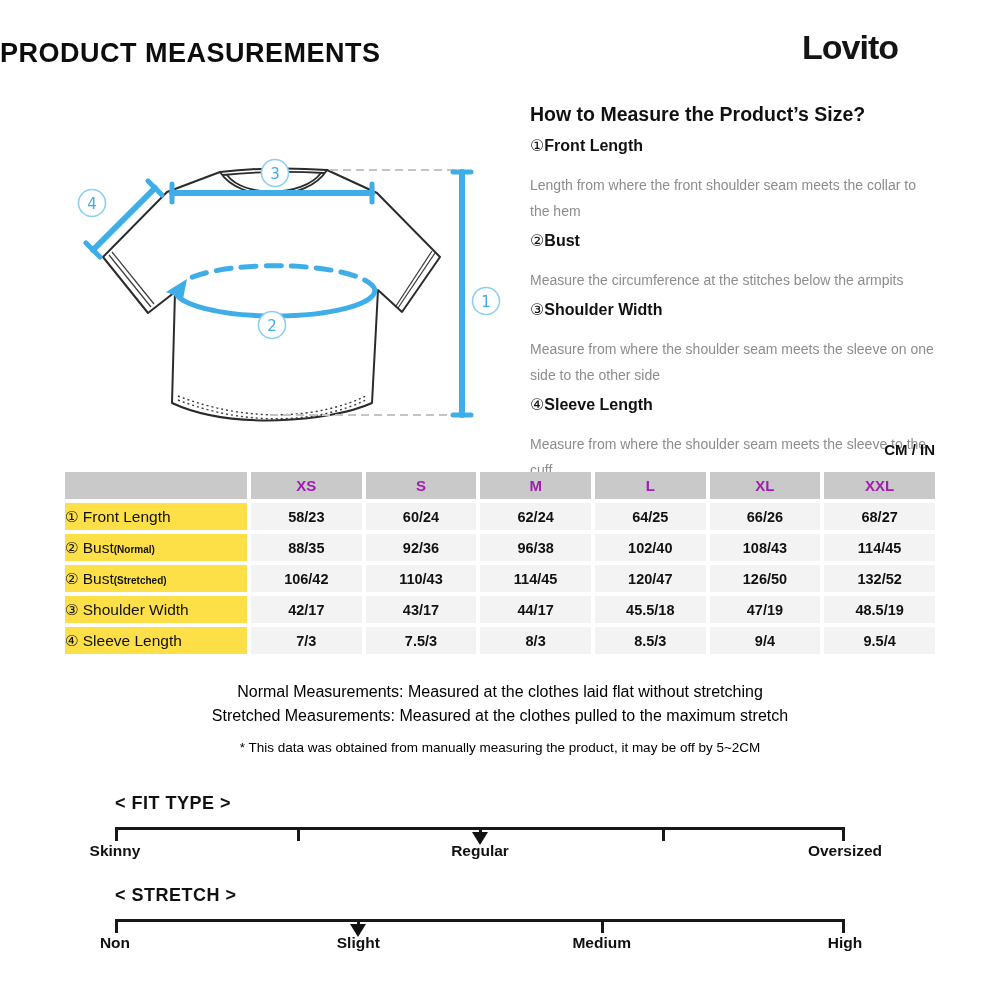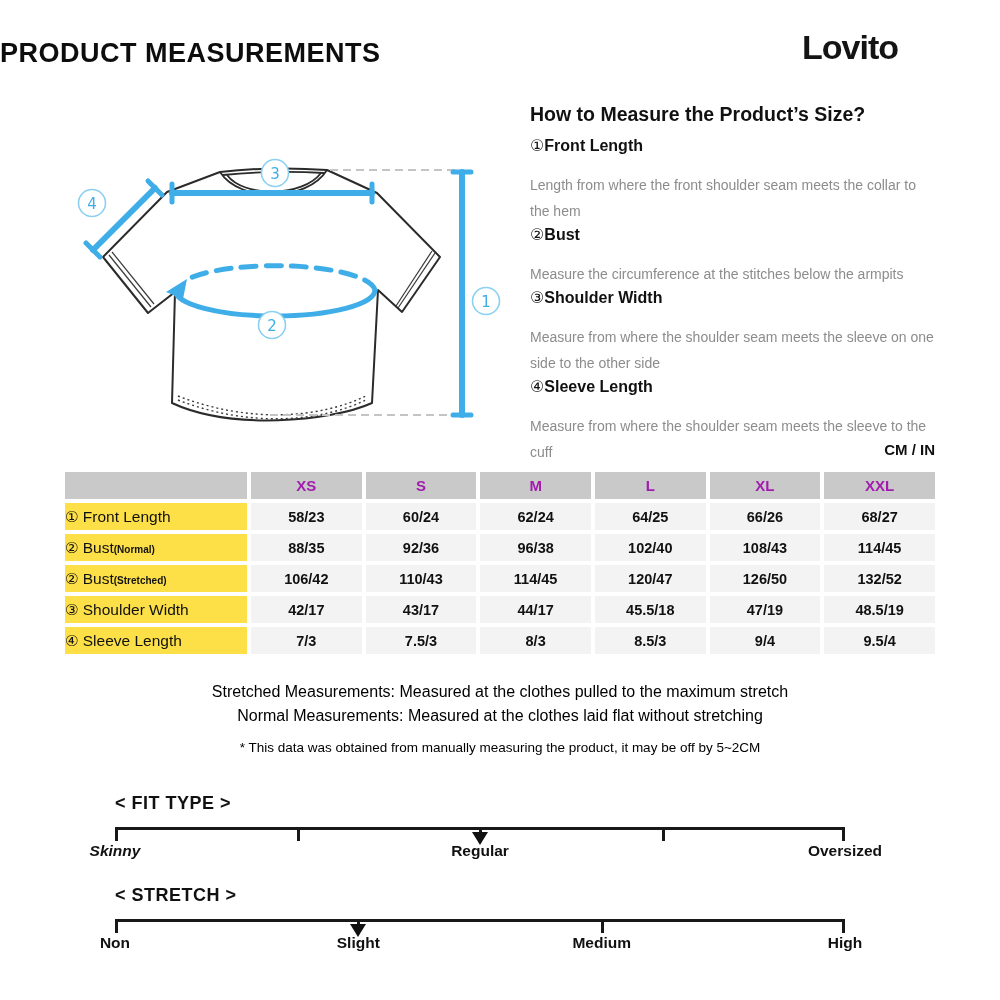--- a/index.html
+++ b/index.html
@@ -11,21 +11,21 @@
 
   
   .page-title{left:0;top:38px;width:1000px;text-align:left;
     font-size:27px;font-weight:700;letter-spacing:.5px;color:#0d0d0d;}
   .brand-logo{left:802px;top:28px;font-size:34px;font-weight:700;
     letter-spacing:-1px;color:#141414;}
 
   
   .howto{left:530px;top:103px;width:404px;}
   .howto h2{margin:0 0 9px 0;font-size:19.5px;font-weight:700;color:#111;}
-  .hhead{font-size:16px;font-weight:700;color:#111;line-height:22px;}
+  .hhead{font-size:16px;font-weight:700;color:#111;margin-top:6px;line-height:22px;}
   .hnum{font-family:"DejaVu Sans",sans-serif;font-weight:400;font-size:16px;}
   .hdesc{color:#8c8c8c;font-size:14px;line-height:26px;font-weight:400;margin-top:15px;}
 
   
   .unit-label{right:65px;top:441px;font-size:15px;font-weight:700;color:#111;}
 
   
   table.size{position:absolute;left:61px;top:468px;width:878px;
     border-spacing:4px;table-layout:fixed;}
   table.size th,table.size td{height:27px;padding:0;}
@@ -213,37 +213,37 @@
     <td class="val">7.5/3</td>
     <td class="val">8/3</td>
     <td class="val">8.5/3</td>
     <td class="val">9/4</td>
     <td class="val">9.5/4</td>
   </tr>
 </tbody>
   </table>
 
 <div class="abs notes">
+  <div>Normal Measurements: Measured at the clothes laid flat without stretching</div>
   <div>Stretched Measurements: Measured at the clothes pulled to the maximum stretch</div>
-  <div>Normal Measurements: Measured at the clothes laid flat without stretching</div>
 </div>
 <div class="abs footnote">* This data was obtained from manually measuring the product, it may be off by 5~2CM</div>
 
 <div class="abs scale" style="top:793px;height:70px;">
   <div class="scale-title">&lt; FIT TYPE &gt;</div>
   <div class="scale-bar">
     <div class="tick" style="left:0;"></div>
     <div class="tick" style="left:calc(25% - 1px);"></div>
     <div class="tick" style="left:calc(50% - 1px);"></div>
     <div class="tick" style="left:calc(75% - 1px);"></div>
     <div class="tick" style="left:calc(100% - 3px);"></div>
     <div class="marker" style="left:50%;"></div>
   </div>
   <div class="scale-labels">
-    <span style="left:0%;font-style:italic;">Skinny</span>
+    <span style="left:0%;">Skinny</span>
     <span style="left:50%;">Regular</span>
     <span style="left:100%;">Oversized</span>
   </div>
 </div>
 
 <div class="abs scale" style="top:885px;height:70px;">
   <div class="scale-title">&lt; STRETCH &gt;</div>
   <div class="scale-bar">
     <div class="tick" style="left:0;"></div>
     <div class="tick" style="left:calc(33.33% - 1px);"></div>

